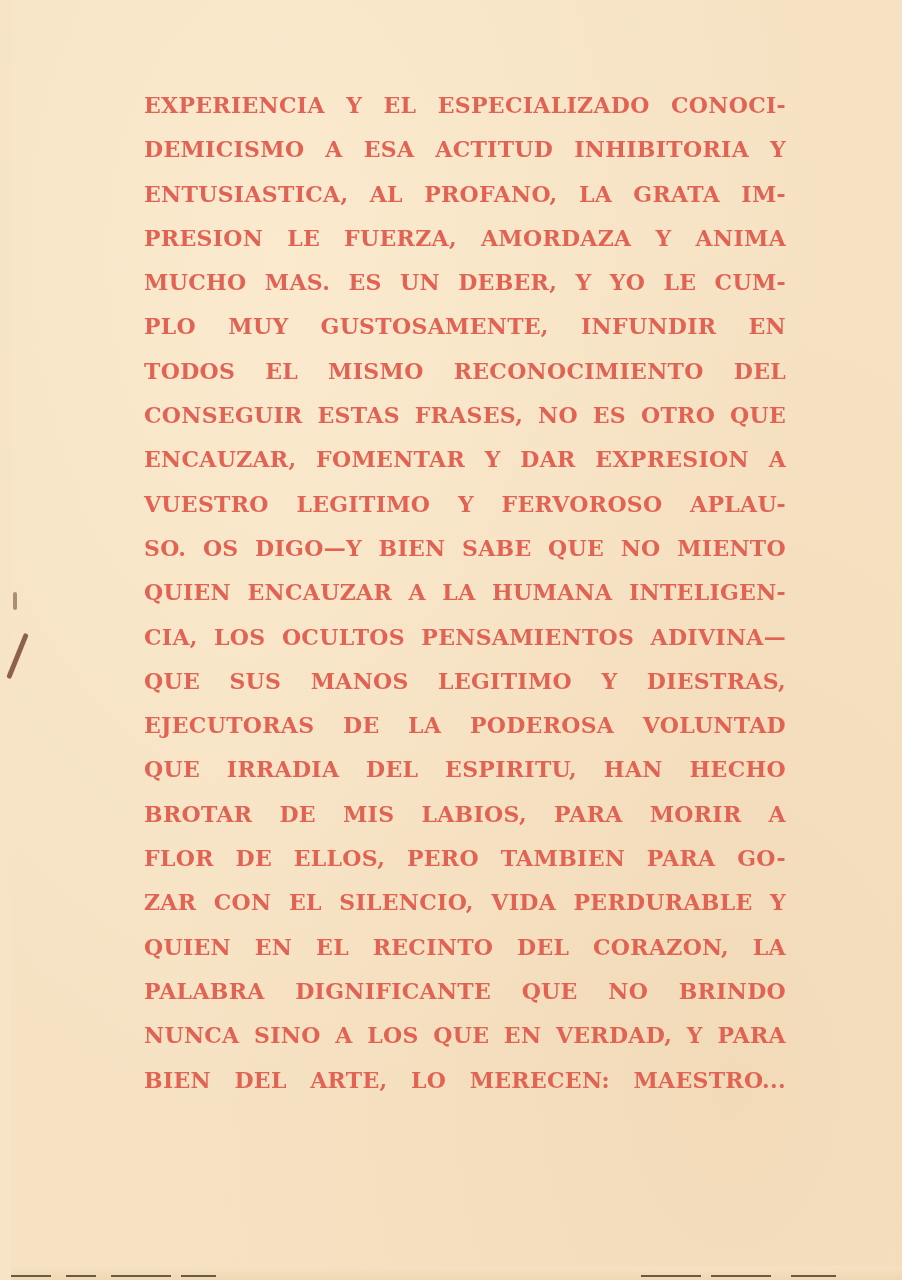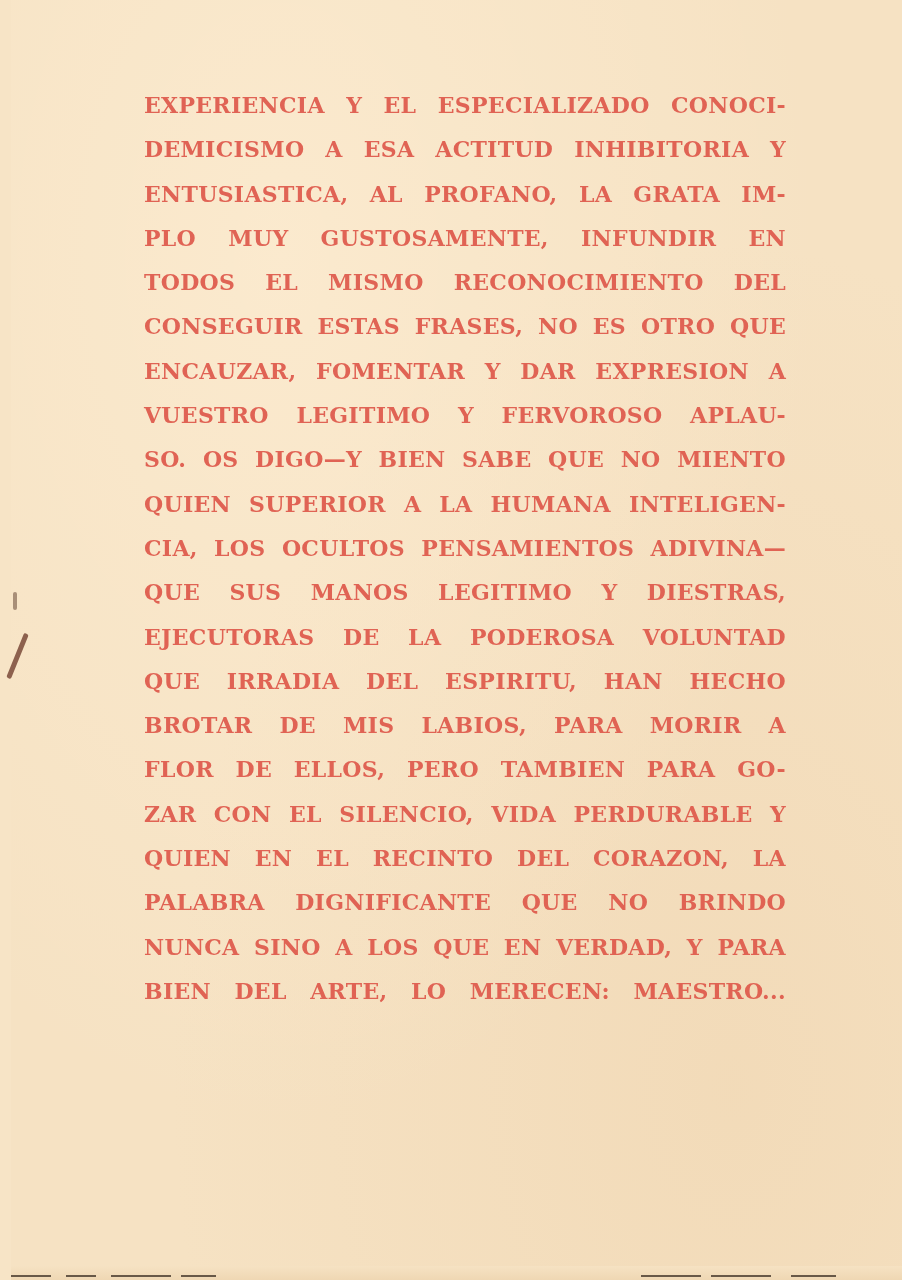--- a/index.html
+++ b/index.html
@@ -86,27 +86,29 @@
 <body>
 
 <div class="page">
   <div class="left-specks"></div>
   <div class="left-stain"></div>
 
   <div class="text-block">
     <span class="line">EXPERIENCIA Y EL ESPECIALIZADO CONOCI-</span>
     <span class="line">DEMICISMO A ESA ACTITUD INHIBITORIA Y</span>
     <span class="line">ENTUSIASTICA, AL PROFANO, LA GRATA IM-</span>
+    <span class="line">PRESION LE FUERZA, AMORDAZA Y ANIMA</span>
+    <span class="line">MUCHO MAS. ES UN DEBER, Y YO LE CUM-</span>
     <span class="line">PLO MUY GUSTOSAMENTE, INFUNDIR EN</span>
     <span class="line">TODOS EL MISMO RECONOCIMIENTO DEL</span>
     <span class="line">CONSEGUIR ESTAS FRASES, NO ES OTRO QUE</span>
     <span class="line">ENCAUZAR, FOMENTAR Y DAR EXPRESION A</span>
     <span class="line">VUESTRO LEGITIMO Y FERVOROSO APLAU-</span>
     <span class="line">SO. OS DIGO—Y BIEN SABE QUE NO MIENTO</span>
-    <span class="line">QUIEN SUPERIOR A LA HUMANA INTELIGEN-</span>
+    <span class="line">QUIEN ENCAUZAR A LA HUMANA INTELIGEN-</span>
     <span class="line">CIA, LOS OCULTOS PENSAMIENTOS ADIVINA—</span>
     <span class="line">QUE SUS MANOS LEGITIMO Y DIESTRAS,</span>
     <span class="line">EJECUTORAS DE LA PODEROSA VOLUNTAD</span>
     <span class="line">QUE IRRADIA DEL ESPIRITU, HAN HECHO</span>
     <span class="line">BROTAR DE MIS LABIOS, PARA MORIR A</span>
     <span class="line">FLOR DE ELLOS, PERO TAMBIEN PARA GO-</span>
     <span class="line">ZAR CON EL SILENCIO, VIDA PERDURABLE Y</span>
     <span class="line">QUIEN EN EL RECINTO DEL CORAZON, LA</span>
     <span class="line">PALABRA DIGNIFICANTE QUE NO BRINDO</span>
     <span class="line">NUNCA SINO A LOS QUE EN VERDAD, Y PARA</span>

